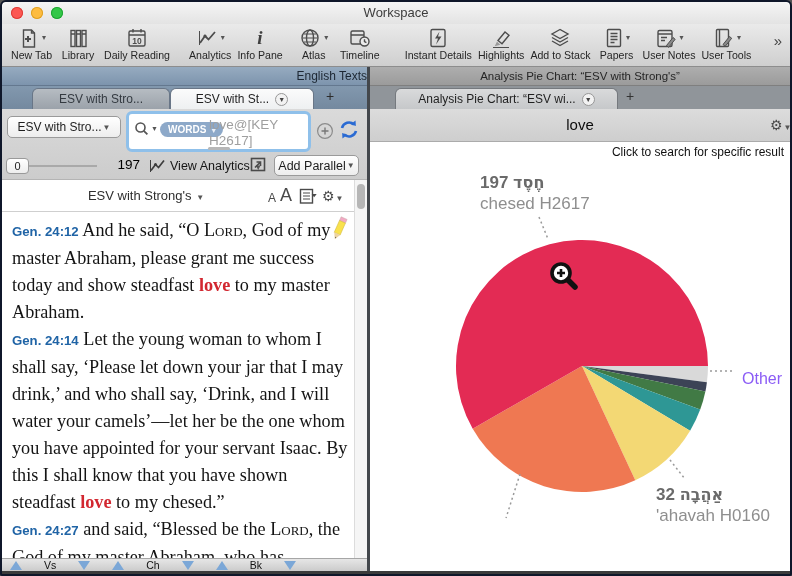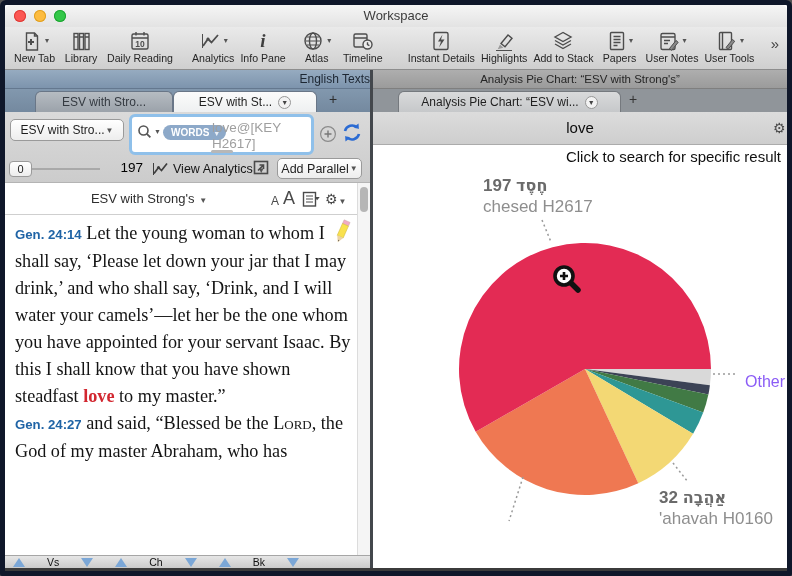--- a/index.html
+++ b/index.html
@@ -1,19 +1,19 @@
 <!DOCTYPE html>
 <html><head>
 <meta charset="utf-8">
 <style>
   html,body{margin:0;padding:0;background:#555;}
   *{box-sizing:border-box;}
   .window{position:relative;width:792px;height:576px;background:#fff;
     font-family:"Liberation Sans",sans-serif;overflow:hidden;
-    border:5px solid #0f172a;border-radius:6px 6px 2px 2px;}
+    border:2px solid #0f172a;border-radius:6px 6px 2px 2px;}
   
   .titlebar{position:absolute;left:0;top:0;right:0;height:22px;
     background:linear-gradient(#f5f5f5,#e3e3e3);border-radius:6px 6px 0 0;}
   .traffic{position:absolute;top:5px;width:12px;height:12px;border-radius:50%;}
   .t-red{left:9px;background:#fc5753;box-shadow:inset 0 0 0 1px #dd3c37;}
   .t-yellow{left:29px;background:#fdbc40;box-shadow:inset 0 0 0 1px #dfa023;}
   .t-green{left:49px;background:#33c748;box-shadow:inset 0 0 0 1px #1ea433;}
   .win-title{position:absolute;left:0;right:0;top:3px;text-align:center;
     font-size:13px;color:#3c3c3c;}
   
@@ -119,21 +119,21 @@
   .rp-toolbar{position:absolute;left:0;right:0;top:42px;height:33px;
     background:linear-gradient(#dcdcdc,#cecece);border-bottom:1px solid #ababab;}
   .rp-query{position:absolute;left:0;right:0;top:7px;text-align:center;font-size:15px;color:#0c0c0c;}
   .keynum-btn{position:absolute;left:300px;top:6px;width:93px;height:21px;border-radius:10px;
     font-size:12.5px;padding-right:4px;}
   .stepper{display:inline-flex;flex-direction:column;gap:2px;margin-left:6px;}
   .stepper .u{border-left:3.5px solid transparent;border-right:3.5px solid transparent;border-bottom:5px solid #333;}
   .stepper .d{border-left:3.5px solid transparent;border-right:3.5px solid transparent;border-top:5px solid #333;}
   .rp-gear{position:absolute;left:400px;top:7px;}
   .rp-content{position:absolute;left:0;right:0;top:75px;bottom:3px;background:#fff;}
-  .hint{position:absolute;right:6px;top:3px;font-size:15px;color:#101010;}
+  .hint{position:absolute;right:6px;top:3px;font-size:12px;color:#101010;}
   #pie-svg{position:absolute;left:0;top:0;}
   .callout{position:absolute;font-size:17px;line-height:21px;color:#8e8e8e;}
   .callout .num{font-weight:bold;color:#6a6a6a;}
   .callout .heb{font-family:"DejaVu Sans",sans-serif;font-weight:bold;color:#6a6a6a;font-size:16px;}
   .co-other{font-size:16px;color:#8b5cf6;}
   .magnifier{position:absolute;left:178px;top:118px;}
 </style>
 </head>
 <body>
 
@@ -361,21 +361,22 @@
     <span class="pencil"><svg width="20" height="28">
           <g transform="rotate(24 10 14)">
             <rect x="7" y="2" width="6.5" height="4" fill="#f2a9c4" stroke="#caa" stroke-width="0.5"></rect>
             <rect x="7" y="6" width="6.5" height="13" fill="#f9e14d" stroke="#cfb63a" stroke-width="0.5"></rect>
             <path d="M7 19l6.5 0-3.25 6z" fill="#ecd3a2"></path>
             <path d="M9.6 22.6l1.3 0-.65 1.6z" fill="#555"></path>
           </g>
         </svg></span>
 
     <div class="lp-text" id="verses">
-        <p><span class="vref">Gen. 24:14</span><span> Let the young woman to whom I shall say, ‘Please let down your jar that I may drink,’ and who shall say, ‘Drink, and I will water your camels’—let her be the one whom you have appointed for your servant Isaac. By this I shall know that you have shown steadfast </span><span class="hot">love</span><span> to my master.”</span></p>
+        <p><span class="vref">Gen. 24:12</span><span> And he said, “O </span><span class="lord">Lord</span><span>, God of my master Abraham, please grant me success today and show steadfast </span><span class="hot">love</span><span> to my master Abraham.</span></p>
+        <p><span class="vref">Gen. 24:14</span><span> Let the young woman to whom I shall say, ‘Please let down your jar that I may drink,’ and who shall say, ‘Drink, and I will water your camels’—let her be the one whom you have appointed for your servant Isaac. By this I shall know that you have shown steadfast </span><span class="hot">love</span><span> to my chesed.”</span></p>
         <p><span class="vref">Gen. 24:27</span><span> and said, “Blessed be the </span><span class="lord">Lord</span><span>, the God of my master Abraham, who has</span></p>
       </div>
 
     <div class="lp-nav">
       <span class="nav-group">
         <span class="tri tri-up"></span>
         <span>Vs</span>
         <span class="tri tri-down"></span>
       </span>
       <span class="nav-group">

